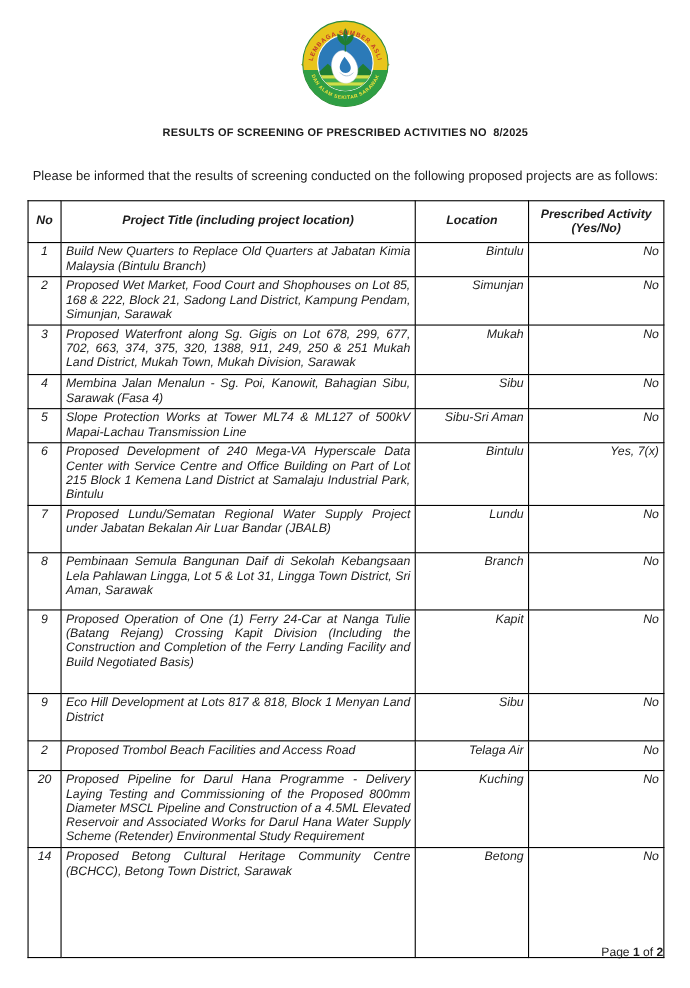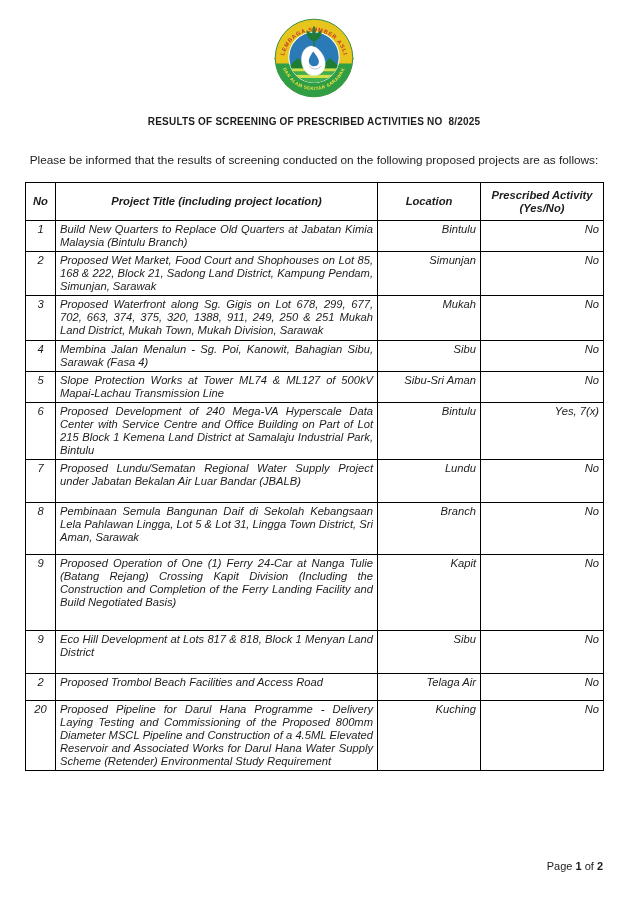--- a/index.html
+++ b/index.html
@@ -216,18 +216,24 @@
           <td class="cell-title">Proposed Trombol Beach Facilities and Access Road</td>
           <td class="cell-location">Telaga Air</td>
           <td class="cell-activity">No</td>
         </tr>
         <tr>
           <td class="cell-no">20</td>
           <td class="cell-title">Proposed Pipeline for Darul Hana Programme - Delivery Laying Testing and Commissioning of the Proposed 800mm Diameter MSCL Pipeline and Construction of a 4.5ML Elevated Reservoir and Associated Works for Darul Hana Water Supply Scheme (Retender) Environmental Study Requirement</td>
           <td class="cell-location">Kuching</td>
           <td class="cell-activity">No</td>
         </tr>
+        <tr>
+          <td class="cell-no">14</td>
+          <td class="cell-title">Proposed Betong Cultural Heritage Community Centre (BCHCC), Betong Town District, Sarawak</td>
+          <td class="cell-location">Betong</td>
+          <td class="cell-activity">No</td>
+        </tr>
       </tbody>
   </table>
 
   <div class="footer"><span>Page</span> <b>1</b> <span>of</span> <b>2</b></div>
 
 </div>
 
 </body></html>

